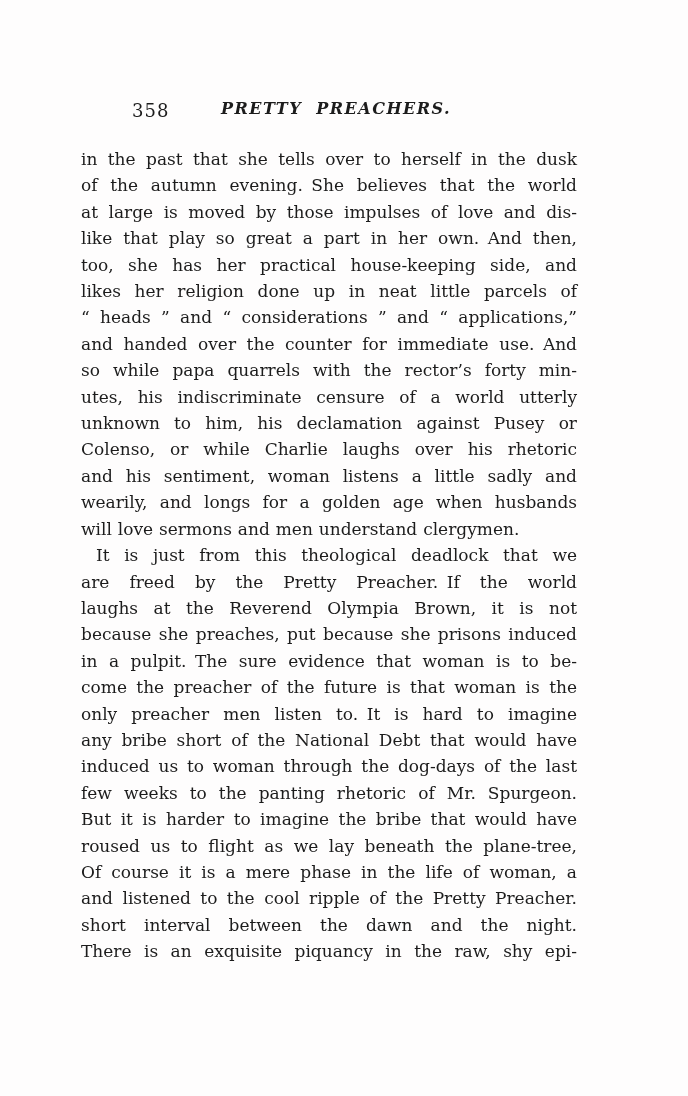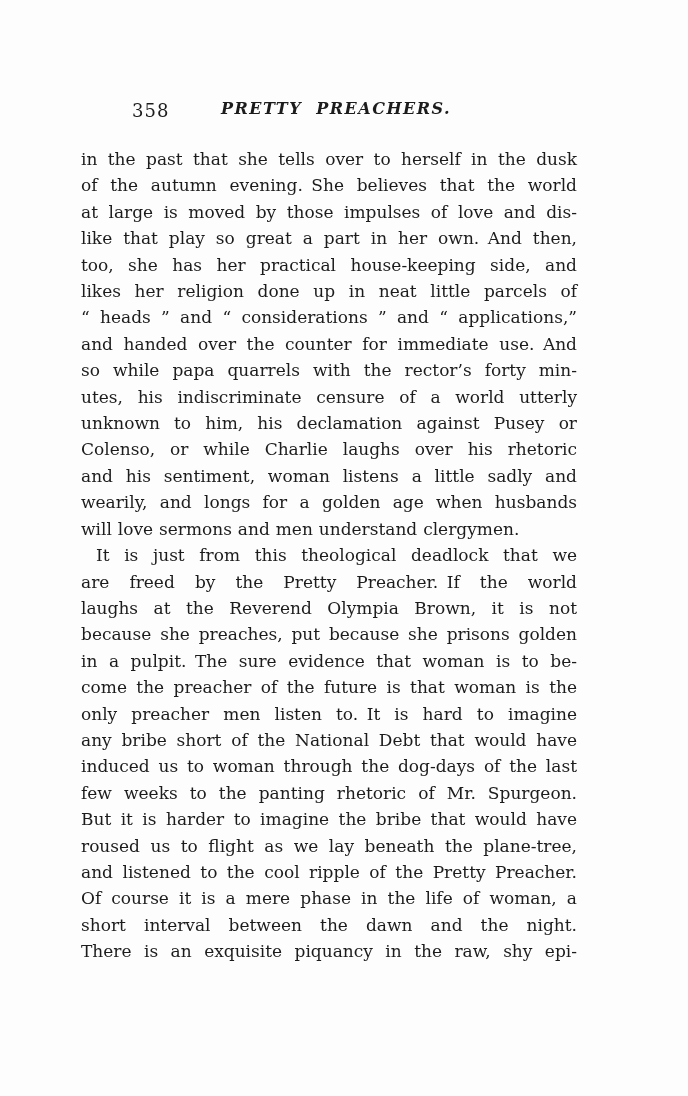--- a/index.html
+++ b/index.html
@@ -73,27 +73,27 @@
       <div class="line">so while papa quarrels with the rector’s forty min-</div>
       <div class="line">utes, his indiscriminate censure of a world utterly</div>
       <div class="line">unknown to him, his declamation against Pusey or</div>
       <div class="line">Colenso, or while Charlie laughs over his rhetoric</div>
       <div class="line">and his sentiment, woman listens a little sadly and</div>
       <div class="line">wearily, and longs for a golden age when husbands</div>
       <div class="line no-stretch">will love sermons and men understand clergymen.</div>
       <div class="line indent">It is just from this theological deadlock that we</div>
       <div class="line">are freed by the Pretty Preacher. If the world</div>
       <div class="line">laughs at the Reverend Olympia Brown, it is not</div>
-      <div class="line">because she preaches, put because she prisons golden</div>
+      <div class="line">because she preaches, put because she prisons induced</div>
       <div class="line">in a pulpit. The sure evidence that woman is to be-</div>
       <div class="line">come the preacher of the future is that woman is the</div>
       <div class="line">only preacher men listen to. It is hard to imagine</div>
       <div class="line">any bribe short of the National Debt that would have</div>
       <div class="line">induced us to woman through the dog-days of the last</div>
       <div class="line">few weeks to the panting rhetoric of Mr. Spurgeon.</div>
       <div class="line">But it is harder to imagine the bribe that would have</div>
       <div class="line">roused us to flight as we lay beneath the plane-tree,</div>
+      <div class="line">Of course it is a mere phase in the life of woman, a</div>
       <div class="line">and listened to the cool ripple of the Pretty Preacher.</div>
-      <div class="line">Of course it is a mere phase in the life of woman, a</div>
       <div class="line">short interval between the dawn and the night.</div>
       <div class="line">There is an exquisite piquancy in the raw, shy epi-</div>
     </div>
 </div>
 
 </body></html>

